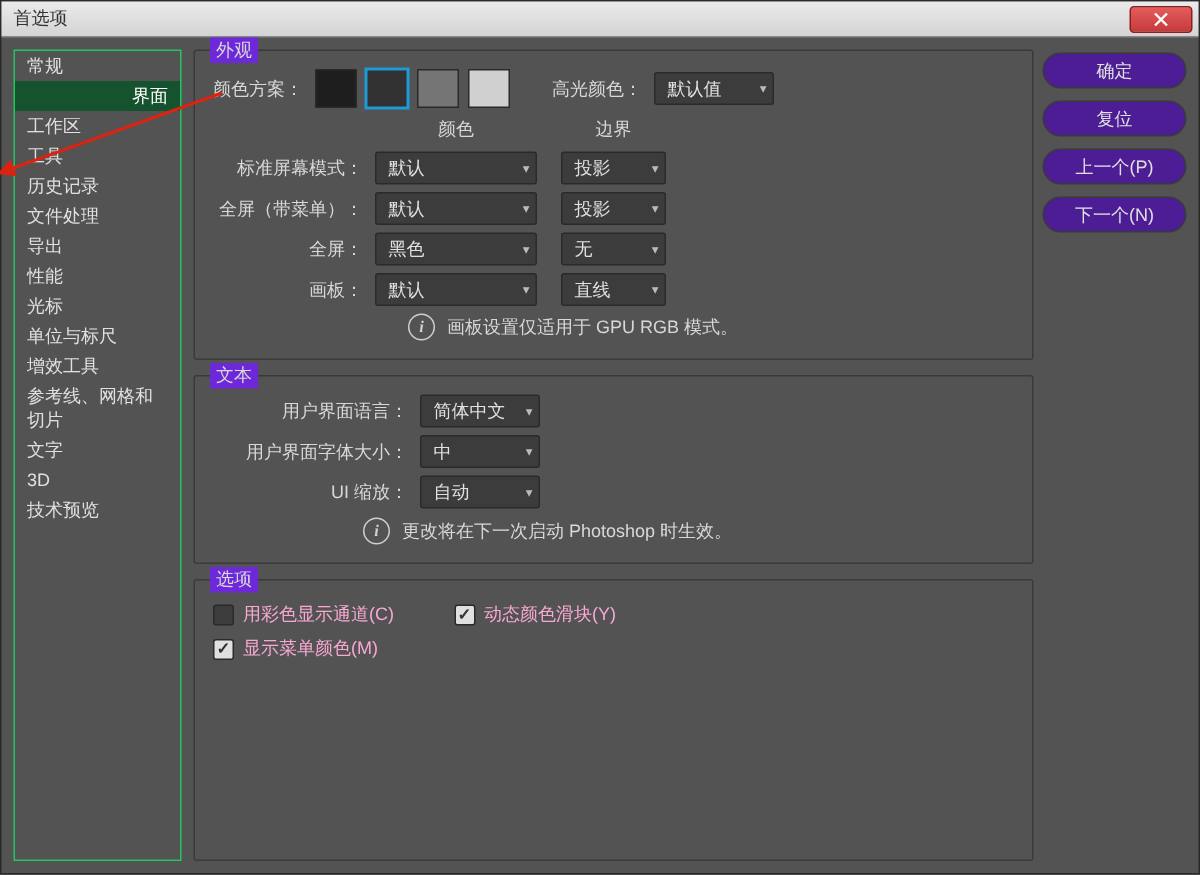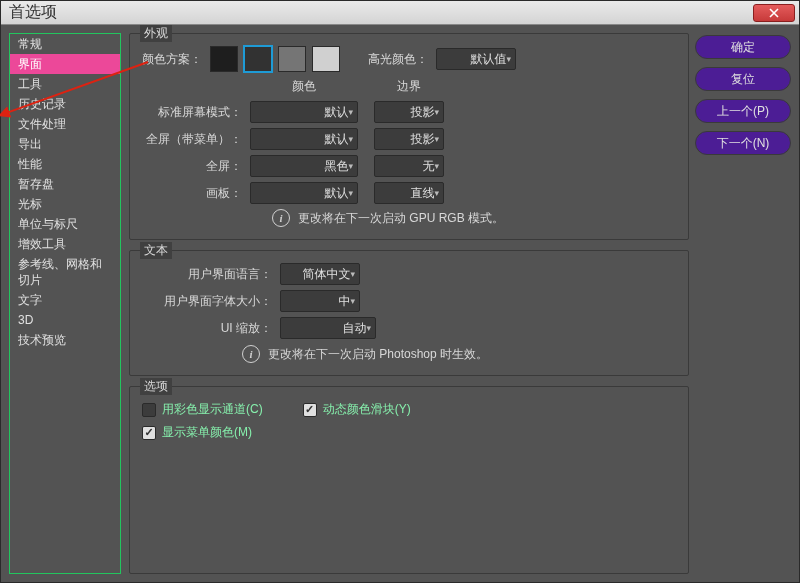--- a/index.html
+++ b/index.html
@@ -1,43 +1,43 @@
 <!DOCTYPE html>
 <html><head>
 <meta charset="utf-8">
 <style>
   * { box-sizing: border-box; margin: 0; padding: 0; }
   body { font-family: "Microsoft YaHei", Arial, sans-serif; font-size: 12px; background: #535353; width: 800px; height: 583px; overflow: hidden; }
   .window { width: 800px; height: 583px; border: 1px solid #2a2a2a; background: #535353; display: flex; flex-direction: column; }
   .titlebar { height: 24px; background: linear-gradient(#eaeaea, #d4d4d4); display: flex; align-items: center; justify-content: space-between; padding: 0 4px 0 8px; border-bottom: 1px solid #888; }
-  .titlebar .title { color: #333; font-size: 16px; }
+  .titlebar .title { color: #333; font-size: 12px; }
   .close-btn { width: 42px; height: 18px; background: linear-gradient(#e45c5c, #c73a3a); border: 1px solid #8a1f1f; border-radius: 3px; color: #fff; display: flex; align-items: center; justify-content: center; cursor: pointer; }
   .close-btn svg { width: 10px; height: 10px; }
   .body { flex: 1; display: flex; padding: 8px 0 8px 8px; gap: 8px; }
   .sidebar { width: 112px; border: 1px solid #22c55e; background: #535353; overflow: hidden; }
   .sidebar-item { padding: 2px 8px; color: #e0e0e0; cursor: pointer; line-height: 16px; }
-  .sidebar-item.selected { background: #ec4899; color: #fff; }
+  .sidebar-item.selected { background: #14532d; color: #fff; text-align: right; }
   .main { flex: 1; display: flex; gap: 6px; padding-right: 8px; }
   .panels { flex: 1; display: flex; flex-direction: column; gap: 10px; }
   .group { border: 1px solid #3a3a3a; border-radius: 2px; padding: 10px 12px 12px 12px; position: relative; }
-  .group .legend { position: absolute; top: -9px; left: 10px; background: #404040; padding: 0 4px; color: #d8d8d8; font-size: 12px; }
+  .group .legend { position: absolute; top: -9px; left: 10px; background: #6d28d9; padding: 0 4px; color: #d8d8d8; font-size: 12px; }
   .row { display: flex; align-items: center; gap: 8px; margin-bottom: 6px; }
   .row:last-child { margin-bottom: 0; }
   .label { color: #d8d8d8; text-align: right; }
   .swatches { display: flex; gap: 6px; }
   .swatch { width: 28px; height: 26px; border: 1px solid #2a2a2a; cursor: pointer; }
   .swatch.selected { outline: 2px solid #1e9bd6; outline-offset: -1px; }
-  .select { background: #3c3c3c; border: 1px solid #2a2a2a; color: #e0e0e0; font-size: 12px; height: 22px; display: flex; align-items: center; justify-content: flex-end; padding: 0 4px 0 8px; cursor: pointer; border-radius: 2px; }
+  .select { background: #3c3c3c; border: 1px solid #2a2a2a; color: #e0e0e0; font-size: 12px; height: 22px; display: flex; align-items: center; justify-content: space-between; padding: 0 4px 0 8px; cursor: pointer; border-radius: 2px; }
   .select .caret { font-size: 9px; color: #bbb; }
   .form-row { display: flex; align-items: center; gap: 8px; margin-bottom: 5px; }
   .form-row .label { width: 100px; flex-shrink: 0; }
   .form-row .select { width: 108px; }
   .info-row { display: flex; align-items: center; gap: 8px; color: #d8d8d8; margin-top: 4px; }
   .info-icon { width: 18px; height: 18px; border: 1.5px solid #d0d0d0; border-radius: 50%; display: flex; align-items: center; justify-content: center; font-style: italic; font-weight: bold; font-family: Georgia, serif; color: #d0d0d0; font-size: 11px; }
-  .checkbox-row { display: flex; align-items: center; gap: 6px; color: #86efac; margin-bottom: 6px; cursor: pointer; }
+  .checkbox-row { display: flex; align-items: center; gap: 6px; color: #f9a8d4; margin-bottom: 6px; cursor: pointer; }
   .cb { width: 14px; height: 14px; border: 1px solid #2a2a2a; background: #3c3c3c; display: flex; align-items: center; justify-content: center; border-radius: 2px; }
   .cb.checked { background: #e0e0e0; }
   .cb.checked::after { content: "✓"; color: #333; font-size: 11px; font-weight: bold; }
   .options-cols { display: flex; gap: 40px; }
   .buttons { width: 96px; display: flex; flex-direction: column; gap: 8px; padding-top: 2px; }
   .btn { height: 24px; background: #4c1d95; border: 1px solid #3a3a3a; border-radius: 12px; color: #e0e0e0; display: flex; align-items: center; justify-content: center; cursor: pointer; font-size: 12px; }
   svg.arrow { position: absolute; pointer-events: none; }
 </style>
 </head>
 <body>
@@ -49,26 +49,26 @@
       <svg viewBox="0 0 10 10">
           <path d="M1 1 L9 9 M9 1 L1 9" stroke="#fff" stroke-width="1.6"></path>
         </svg>
     </div>
   </div>
 
   <div class="body">
     <div class="sidebar" id="sidebar">
         <div class="sidebar-item">常规</div>
         <div class="sidebar-item selected">界面</div>
+        <div class="sidebar-item">工作区</div>
         <div class="sidebar-item">工具</div>
         <div class="sidebar-item">历史记录</div>
         <div class="sidebar-item">文件处理</div>
         <div class="sidebar-item">导出</div>
         <div class="sidebar-item">性能</div>
-        <div class="sidebar-item">暂存盘</div>
         <div class="sidebar-item">光标</div>
         <div class="sidebar-item">单位与标尺</div>
         <div class="sidebar-item">增效工具</div>
         <div class="sidebar-item">参考线、网格和切片</div>
         <div class="sidebar-item">文字</div>
         <div class="sidebar-item">3D</div>
         <div class="sidebar-item">技术预览</div>
       </div>
 
     <div class="main">
@@ -140,21 +140,21 @@
                 </div>
                 <div class="select" style="width:70px;margin-left:8px;">
                   <span>直线</span>
                   <span class="caret">▾</span>
                 </div>
               </div>
             </div>
 
           <div class="info-row" style="margin-left:130px;">
             <span class="info-icon">i</span>
-            <span>更改将在下一次启动 GPU RGB 模式。</span>
+            <span>画板设置仅适用于 GPU RGB 模式。</span>
           </div>
 
           <svg class="arrow" style="left:-140px; top:24px;" width="160" height="100" viewBox="0 0 160 100">
             <defs>
                 <marker id="ah" markerWidth="8" markerHeight="8" refX="6" refY="3" orient="auto">
                   <path d="M0,0 L6,3 L0,6 Z" fill="#d21"></path>
                 </marker>
               </defs>
             <line x1="158" y1="4" x2="8" y2="58" stroke="#d21" stroke-width="2" marker-end="url(#ah)"></line>
           </svg>
@@ -171,21 +171,21 @@
           </div>
           <div class="form-row">
             <span class="label" style="width:130px;">用户界面字体大小：</span>
             <div class="select" style="width:80px;">
                 <span>中</span>
                 <span class="caret">▾</span>
               </div>
           </div>
           <div class="form-row">
             <span class="label" style="width:130px;">UI 缩放：</span>
-            <div class="select" style="width:96px;">
+            <div class="select" style="width:80px;">
                 <span>自动</span>
                 <span class="caret">▾</span>
               </div>
           </div>
           <div class="info-row" style="margin-left:100px;margin-top:6px;">
             <span class="info-icon">i</span>
             <span>更改将在下一次启动 Photoshop 时生效。</span>
           </div>
         </div>
 

